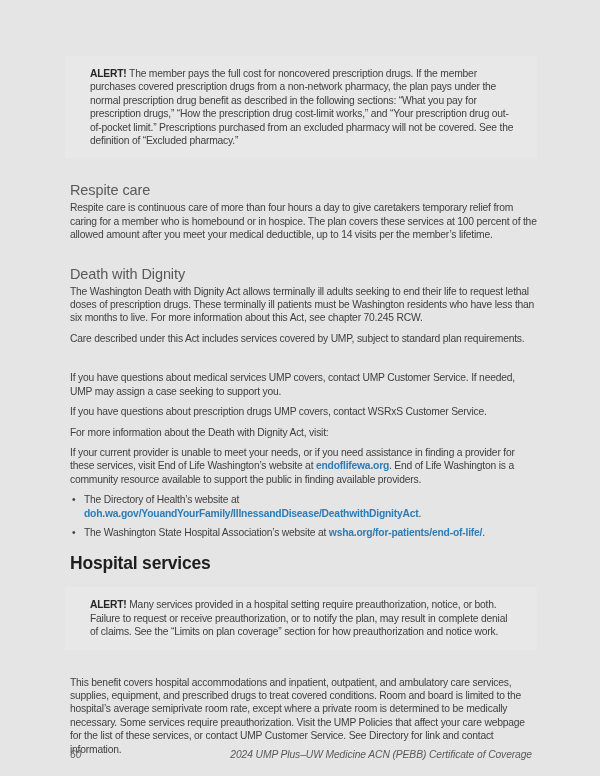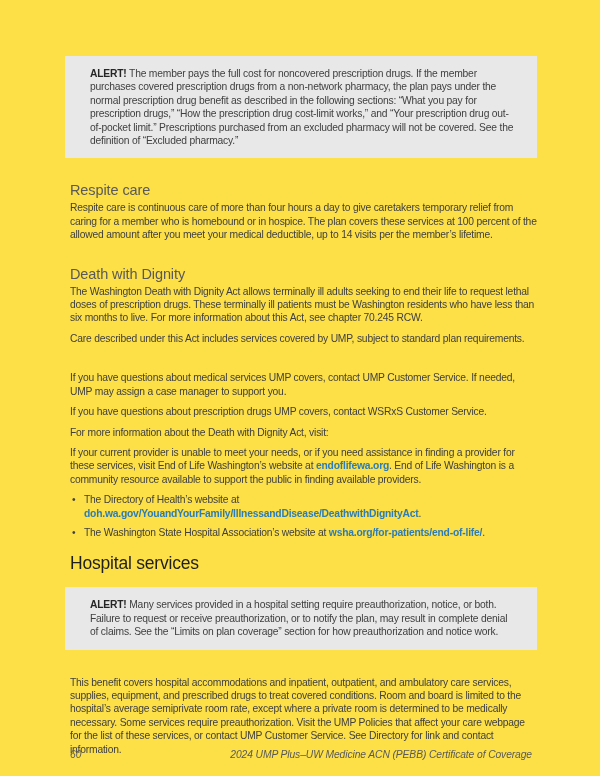--- a/index.html
+++ b/index.html
@@ -1,20 +1,20 @@
 <!DOCTYPE html>
 <html><head>
 <meta charset="utf-8">
 <style>
   html, body { margin: 0; padding: 0; background: #ffffff; }
   .page {
     position: relative;
     width: 600px;
     height: 776px;
-    background: #fde047;
+    background: #e5e5e5;
     font-family: "Liberation Sans", sans-serif;
     color: #404040;
     overflow: hidden;
   }
   .alert {
     background: #e8e8e8;
     width: 472px;
     margin-left: 65px;
     box-sizing: border-box;
     padding: 11px 22px 11px 25px;
@@ -28,21 +28,21 @@
   .alert p { margin: 0; }
   h2 {
     font-size: 14.5px;
     font-weight: 400;
     color: #595959;
     margin: 24px 0 3px 70px;
     letter-spacing: -0.1px;
   }
   h1 {
     font-size: 17.5px;
-    font-weight: 400;
+    font-weight: 700;
     color: #1f1f1f;
     margin: 14px 0 6px 70px;
     letter-spacing: -0.2px;
   }
   p.body {
     width: 468px;
     margin: 0 0 7px 70px;
     font-size: 10.3px;
     letter-spacing: -0.2px;
     line-height: 13.4px;
@@ -98,21 +98,21 @@
     <p><span class="alert-label">ALERT!</span> <span>The member pays the full cost for noncovered prescription drugs. If the member purchases covered prescription drugs from a non-network pharmacy, the plan pays under the normal prescription drug benefit as described in the following sections: “What you pay for prescription drugs,” “How the prescription drug cost-limit works,” and “Your prescription drug out-of-pocket limit.” Prescriptions purchased from an excluded pharmacy will not be covered. See the definition of “Excluded pharmacy.”</span></p>
   </div>
 
   <h2>Respite care</h2>
   <p class="body">Respite care is continuous care of more than four hours a day to give caretakers temporary relief from caring for a member who is homebound or in hospice. The plan covers these services at 100 percent of the allowed amount after you meet your medical deductible, up to 14 visits per the member’s lifetime.</p>
 
   <h2>Death with Dignity</h2>
   <p class="body">The Washington Death with Dignity Act allows terminally ill adults seeking to end their life to request lethal doses of prescription drugs.  These terminally ill patients must be Washington residents who have less than six months to live. For more information about this Act, see chapter 70.245 RCW.</p>
   <p class="body oneline">Care described under this Act includes services covered by UMP, subject to standard plan requirements.</p>
 
-  <p class="body gap-top">If you have questions about medical services UMP covers, contact UMP Customer Service. If needed, UMP may assign a case manager to support you.</p>
+  <p class="body gap-top">If you have questions about medical services UMP covers, contact UMP Customer Service. If needed, UMP may assign a case seeking to support you.</p>
   <p class="body">If you have questions about prescription drugs UMP covers, contact WSRxS Customer Service.</p>
 
   <p class="body">For more information about the Death with Dignity Act, visit:</p>
 
   <p class="body"><span>If your current provider is unable to meet your needs, or if you need assistance in finding a provider for these services, visit End of Life Washington’s website at </span><a class="doclink">endoflifewa.org</a><span>. End of Life Washington is a community resource available to support the public in finding available providers.</span></p>
 
   <ul class="bullets">
     <li><span>The Directory of Health’s website at </span><a class="doclink">doh.wa.gov/YouandYourFamily/IllnessandDisease/DeathwithDignityAct</a><span>.</span></li>
     <li class="oneline"><span>The Washington State Hospital Association’s website at </span><a class="doclink">wsha.org/for-patients/end-of-life/</a><span>.</span></li>
   </ul>

